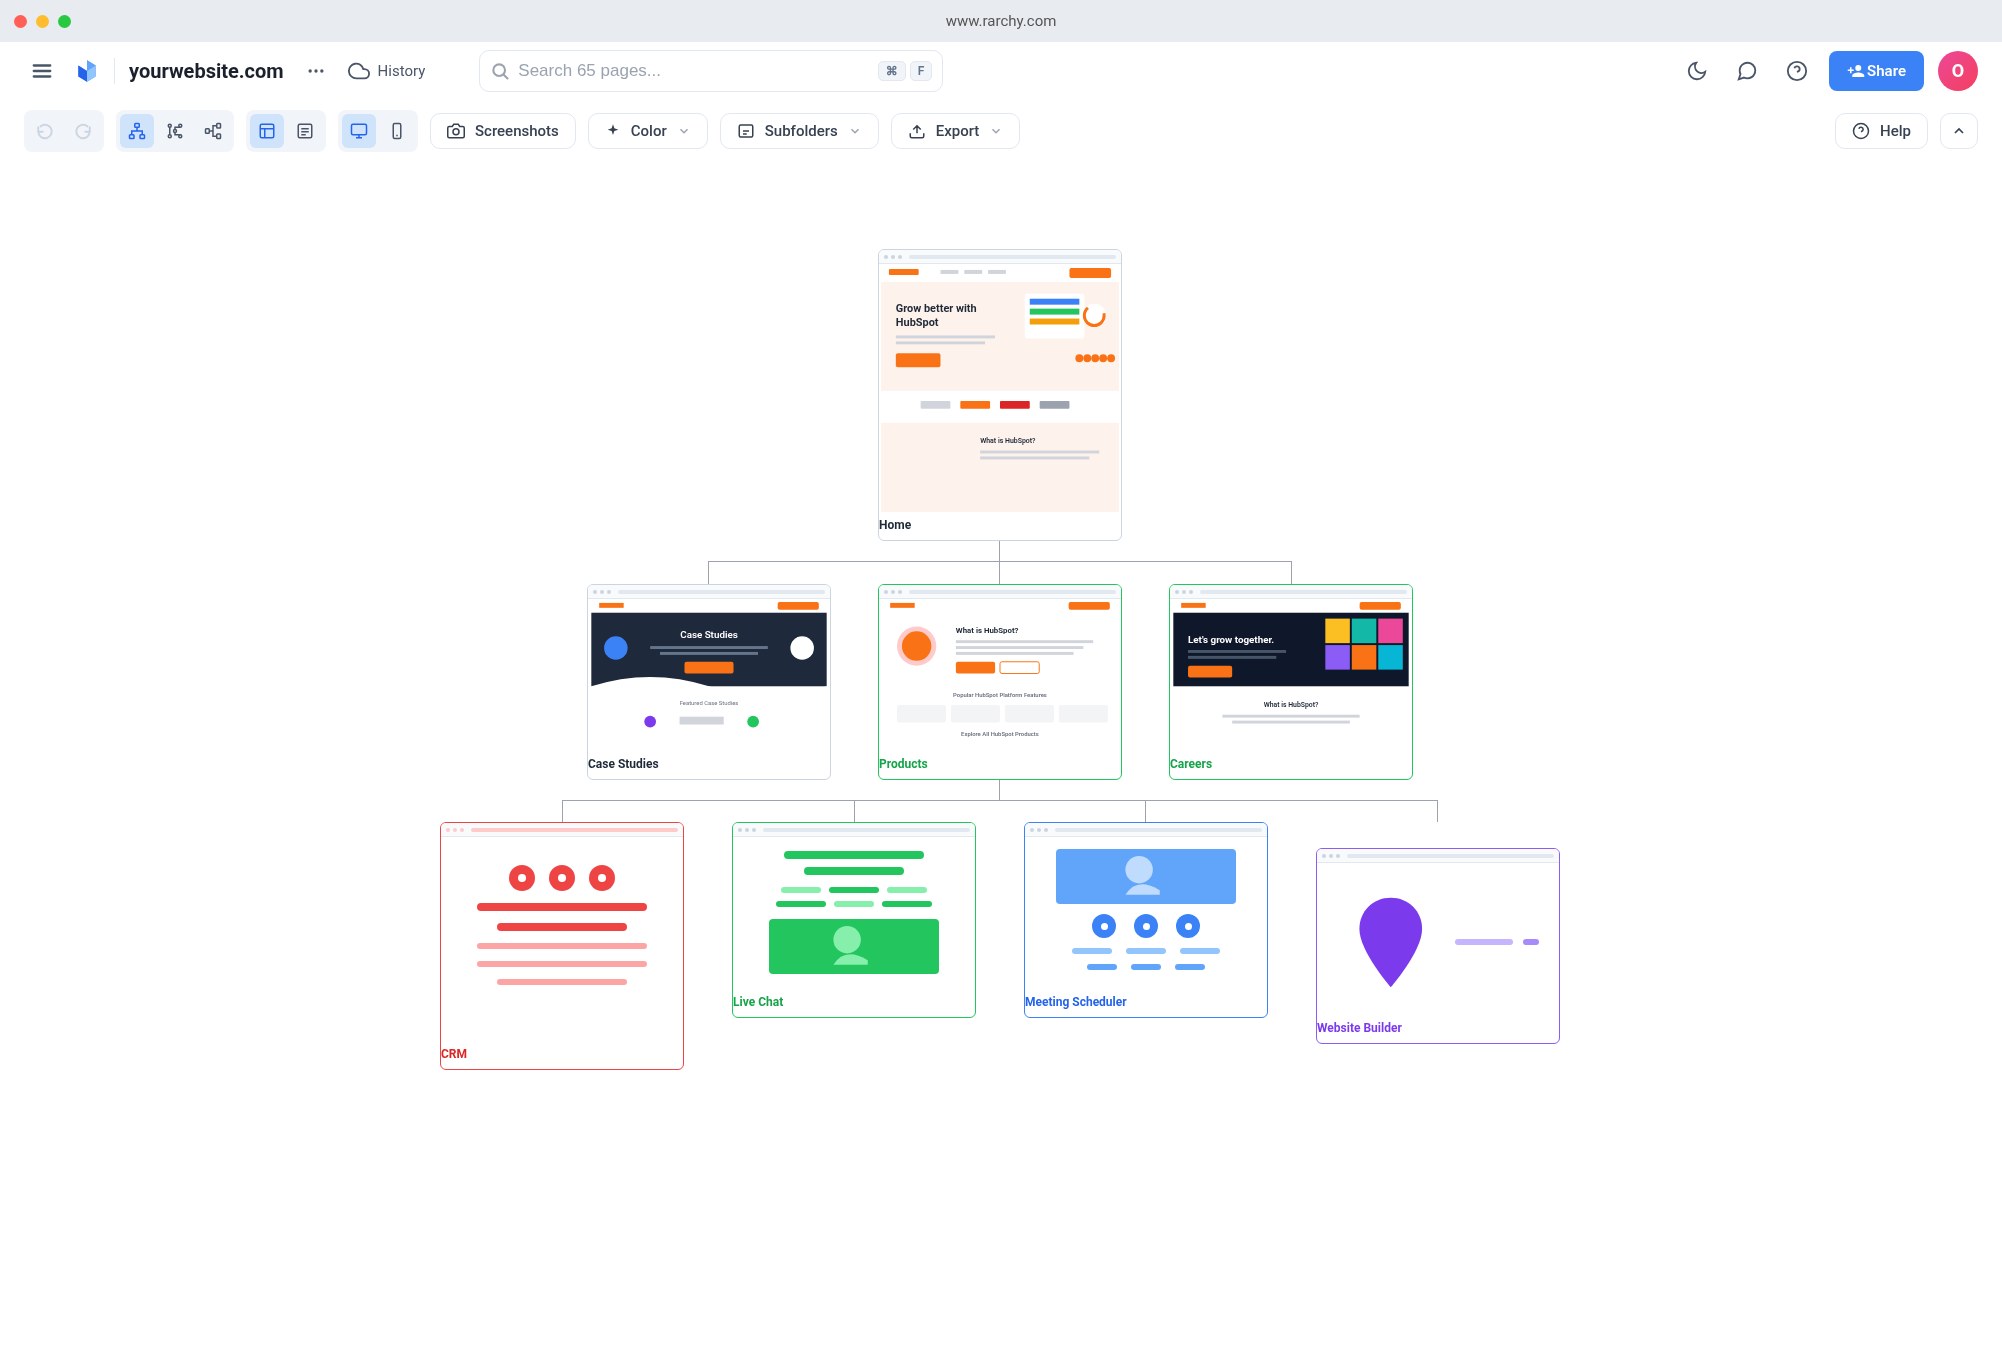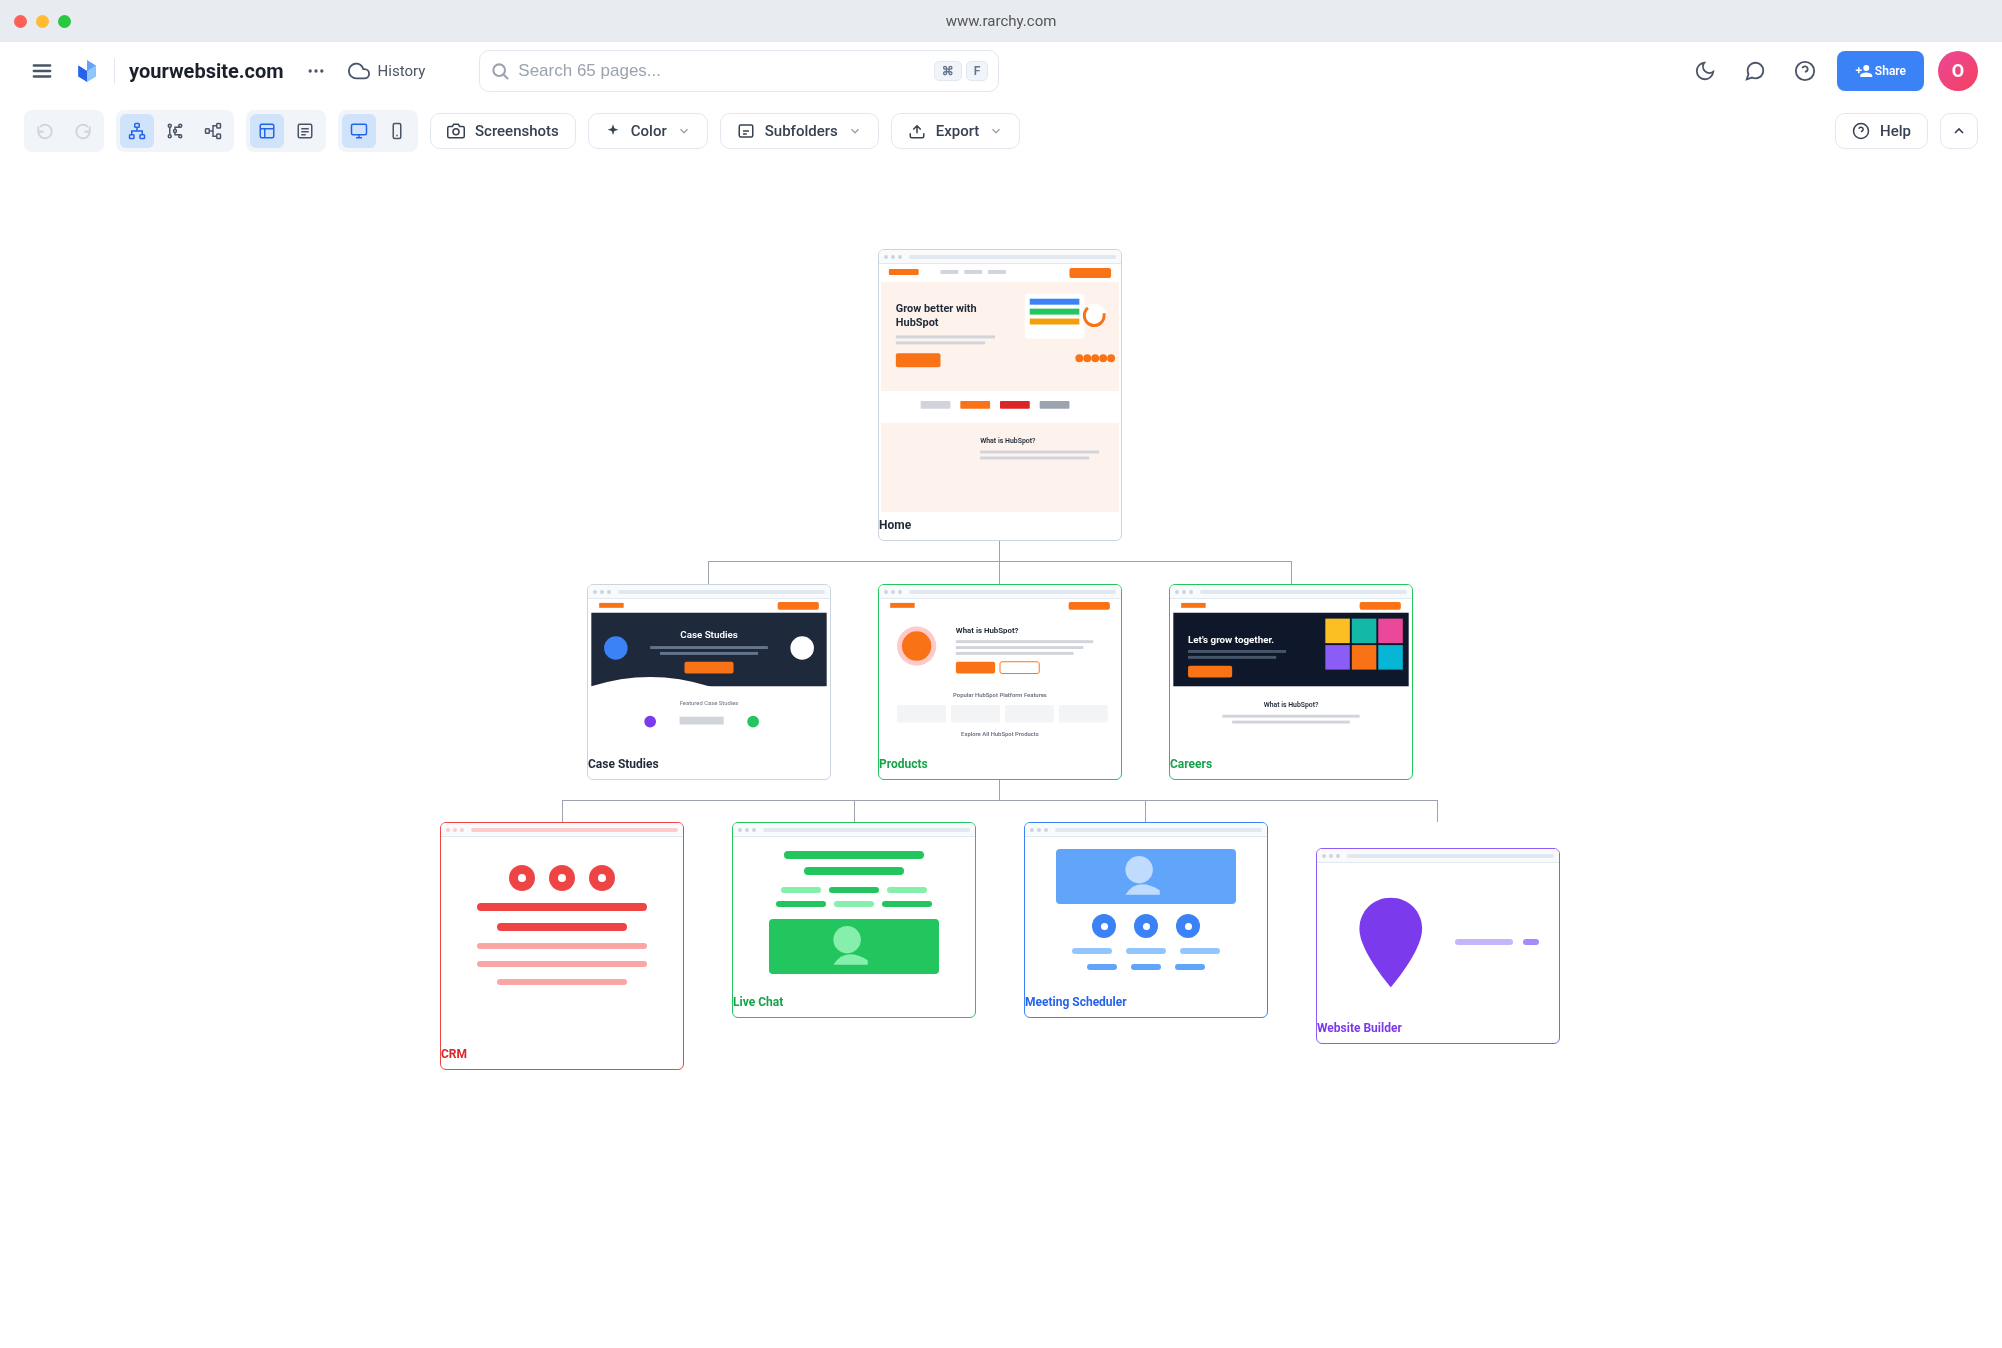--- a/index.html
+++ b/index.html
@@ -15,27 +15,27 @@
 .titlebar-url { position: absolute; left: 50%; transform: translateX(-50%); color: #555; font-size: 15px; }
 
 
 .header { height: 58px; display: flex; align-items: center; padding: 0 24px; gap: 14px; border-bottom: 1px solid transparent; }
 .icon-btn { width: 36px; height: 36px; border-radius: 6px; display: flex; align-items: center; justify-content: center; cursor: pointer; color: #4a5568; }
 .logo { width: 26px; height: 26px; display: flex; align-items: center; justify-content: center; }
 .logo svg { width: 26px; height: 26px; }
 .divider-v { width: 1px; height: 26px; background: #e2e8f0; }
 .site-title { font-size: 20px; font-weight: 700; color: #1a202c; }
 .history-btn { display: flex; align-items: center; gap: 8px; cursor: pointer; color: #4a5568; font-size: 15px; }
-.search-box { flex: 0 0 auto; width: 520px; height: 42px; border: 1px solid #e2e8f0; border-radius: 10px; display: flex; align-items: center; padding: 12px 10px; margin-left: 40px; background: #fff; }
+.search-box { flex: 0 0 auto; width: 464px; height: 42px; border: 1px solid #e2e8f0; border-radius: 10px; display: flex; align-items: center; padding: 12px 10px; margin-left: 40px; background: #fff; }
 .search-box input { border: none; outline: none; flex: 1; font-size: 17px; color: #374151; margin-left: 8px; }
 .search-box input::placeholder { color: #9aa3af; }
 .kbd-hints { display: flex; gap: 4px; }
 .kbd { background: #f1f5f9; border: 1px solid #e2e8f0; border-radius: 5px; padding: 2px 7px; font-size: 12px; color: #64748b; font-weight: 600; }
 .header-spacer { flex: 1; }
-.share-btn { background: #3b82f6; color: #fff; border-radius: 8px; height: 40px; padding: 0 18px; display: flex; align-items: center; gap: 2px; font-weight: 600; font-size: 12px; cursor: pointer; }
+.share-btn { background: #3b82f6; color: #fff; border-radius: 8px; height: 40px; padding: 0 18px; display: flex; align-items: center; gap: 2px; font-weight: 600; font-size: 15px; cursor: pointer; }
 .avatar { width: 40px; height: 40px; border-radius: 50%; background: linear-gradient(135deg, #ec4899, #f43f5e); color: #fff; display: flex; align-items: center; justify-content: center; font-weight: 700; font-size: 18px; }
 
 
 .toolbar { height: 62px; display: flex; align-items: center; padding: 0 24px; gap: 12px; }
 .tool-group { display: flex; gap: 4px; background: #f1f5f9; border-radius: 8px; padding: 4px; }
 .tool-group .icon-btn { width: 34px; height: 34px; border-radius: 6px; }
 .tool-group .icon-btn.active { background: #cfe3fb; color: #2563eb; }
 .pill-btn { height: 36px; border: 1px solid #e2e8f0; border-radius: 10px; display: flex; align-items: center; padding: 0 16px; gap: 10px; cursor: pointer; color: #374151; font-size: 15px; font-weight: 500; }
 .chevron { color: #9ca3af; }
 .toolbar-spacer { flex: 1; }

